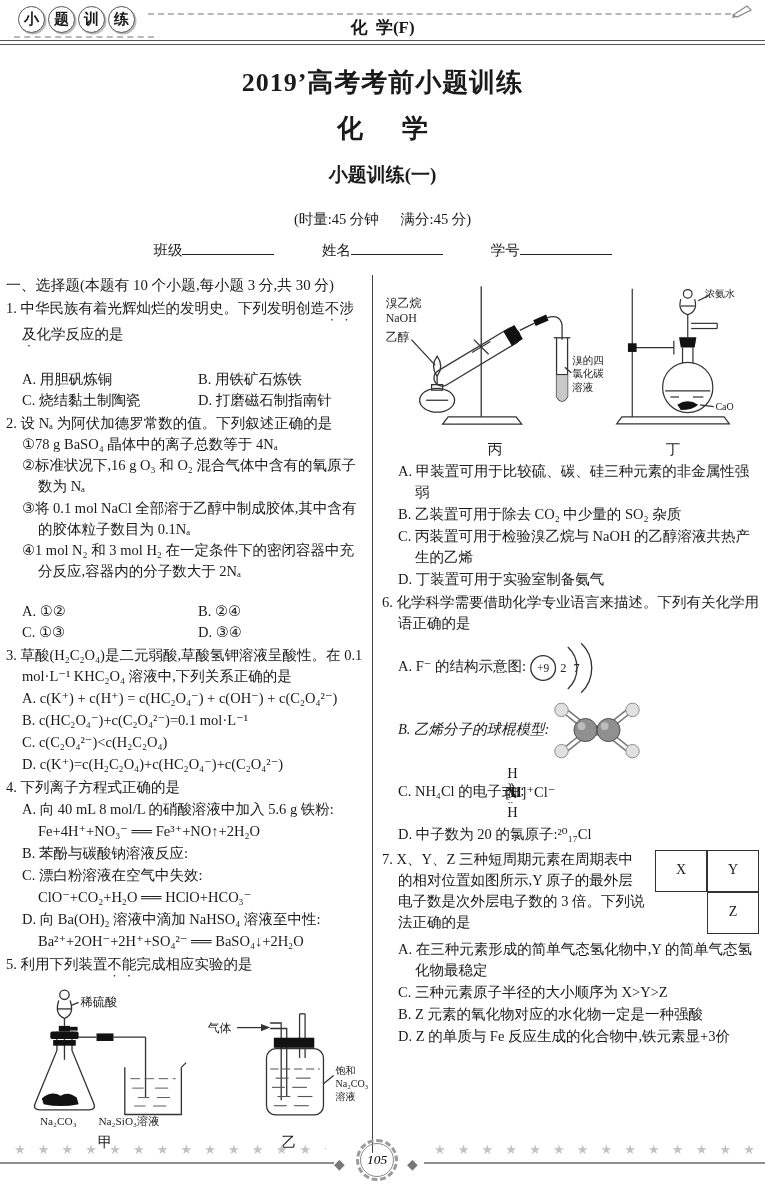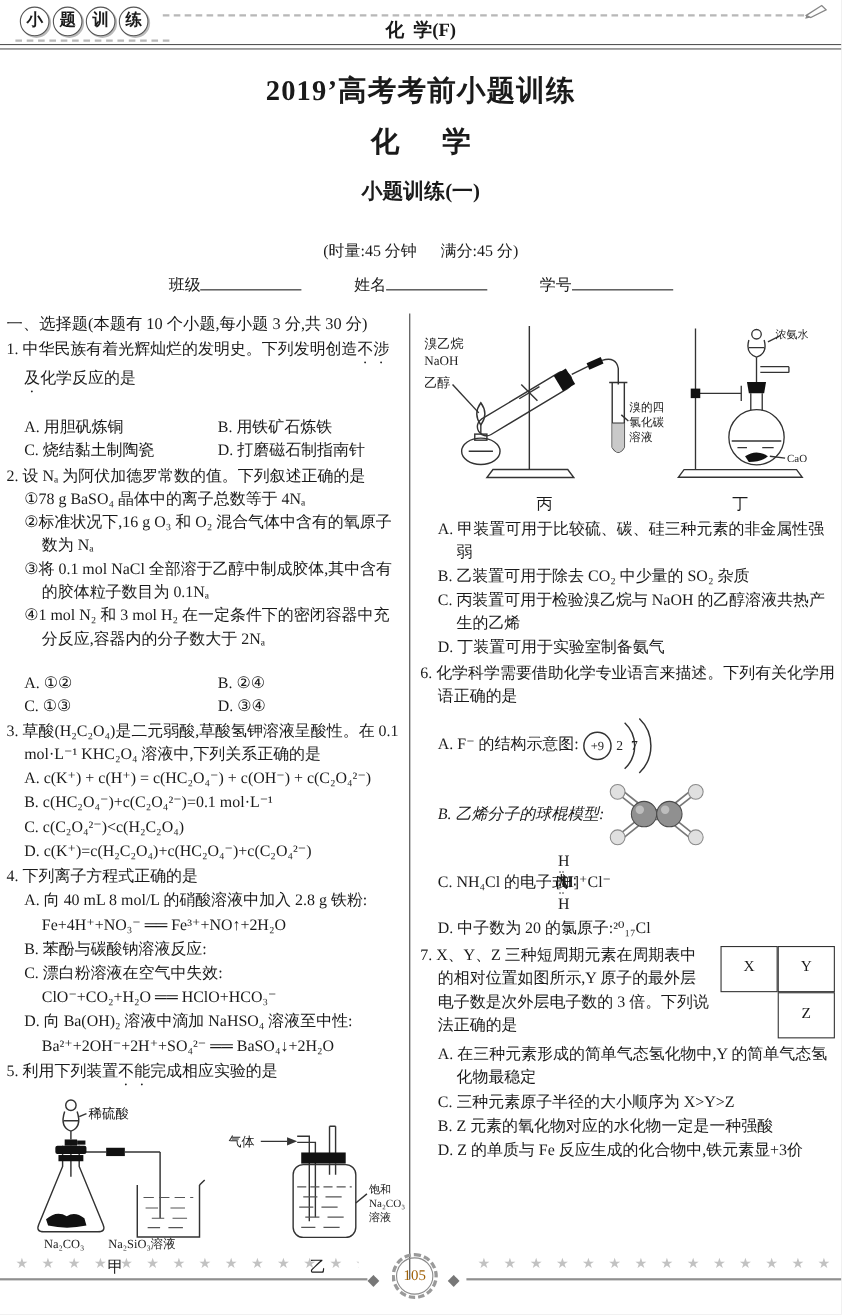--- a/index.html
+++ b/index.html
@@ -19,21 +19,21 @@
   .pencil{position:absolute;right:12px;top:4px;}
   .hdr-course{position:absolute;left:0;right:0;top:16px;text-align:center;
               font-weight:bold;font-size:17px;}
   .double-rule{position:absolute;left:0;right:0;top:40px;height:3px;
                border-top:1.4px solid #555;border-bottom:1.4px solid #555;}
 
   
   .t-main{margin-top:18px;text-align:center;font-size:26px;font-weight:bold;letter-spacing:1px;}
   .t-subject{margin-top:8px;text-align:center;font-size:26px;font-weight:bold;}
   .t-section{margin-top:14px;text-align:center;font-size:19px;font-weight:bold;}
-  .t-meta{margin-top:30px;text-align:center;font-size:14.5px;}
+  .t-meta{margin-top:20px;text-align:center;font-size:14.5px;}
   .t-fields{margin-top:10px;text-align:center;font-size:14.5px;}
   .t-fields .grp{margin:0 22px;white-space:nowrap;}
   .blank{display:inline-block;width:92px;height:13px;border-bottom:1px solid #222;}
 
   
   .columns{display:flex;margin-top:14px;min-height:838px;align-items:stretch;}
   .col-left{width:372px;padding:0 8px 0 6px;box-sizing:border-box;}
   .divider{width:1px;background:#444;}
   .col-right{flex:1;padding:0 4px 0 9px;box-sizing:border-box;}
 
@@ -76,21 +76,21 @@
   .fline{position:absolute;top:27px;height:2px;background:#8f8f8f;}
   .fl{left:0;width:334px;}
   .fr{left:424px;right:0;}
   .fdiamond{position:absolute;top:19px;color:#777;font-size:14px;
             font-family:"DejaVu Sans",sans-serif;}
   .fd1{left:334px;}
   .fd2{left:407px;}
   .pagenum{position:absolute;left:356px;top:4px;width:42px;height:42px;border:3px dashed #9a9a9a;
            border-radius:50%;box-sizing:border-box;display:flex;align-items:center;justify-content:center;}
   .pagenum .inner{width:32px;height:32px;border:1.2px solid #8a8a8a;border-radius:50%;
-           display:flex;align-items:center;justify-content:center;font-size:13.5px;color:#a16207;}
+           display:flex;align-items:center;justify-content:center;font-size:13.5px;color:#000000;font-style:italic;}
 </style>
 </head>
 <body>
 
 <div class="page">
 
   <div class="hdr">
     <div class="logo">
       <span class="lc">小</span>
       <span class="lc">题</span>
@@ -159,21 +159,21 @@
       </div>
       <div class="optline">A. c(K⁺) + c(H⁺) = c(HC₂O₄⁻) + c(OH⁻) + c(C₂O₄²⁻)</div>
       <div class="optline">B. c(HC₂O₄⁻)+c(C₂O₄²⁻)=0.1 mol·L⁻¹</div>
       <div class="optline">C. c(C₂O₄²⁻)&lt;c(H₂C₂O₄)</div>
       <div class="optline">D. c(K⁺)=c(H₂C₂O₄)+c(HC₂O₄⁻)+c(C₂O₄²⁻)</div>
 
       <div class="q">
         <span>4.</span>
         <span>下列离子方程式正确的是</span>
       </div>
-      <div class="optline">A. 向 40 mL 8 mol/L 的硝酸溶液中加入 2.8 g 铁粉:</div>
+      <div class="optline">A. 向 40 mL 8 mol/L 的硝酸溶液中加入 5.6 g 铁粉:</div>
       <div class="eq">Fe+4H⁺+NO₃⁻ ══ Fe³⁺+NO↑+2H₂O</div>
       <div class="optline">B. 苯酚与碳酸钠溶液反应:</div>
       <div class="optline">C. 漂白粉溶液在空气中失效:</div>
       <div class="eq">ClO⁻+CO₂+H₂O ══ HClO+HCO₃⁻</div>
       <div class="optline">D. 向 Ba(OH)₂ 溶液中滴加 NaHSO₄ 溶液至中性:</div>
       <div class="eq">Ba²⁺+2OH⁻+2H⁺+SO₄²⁻ ══ BaSO₄↓+2H₂O</div>
 
       <div class="q">
         <span>5.</span>
         <span>利用下列装置</span><span class="emph">不能</span><span>完成相应实验的是</span>

